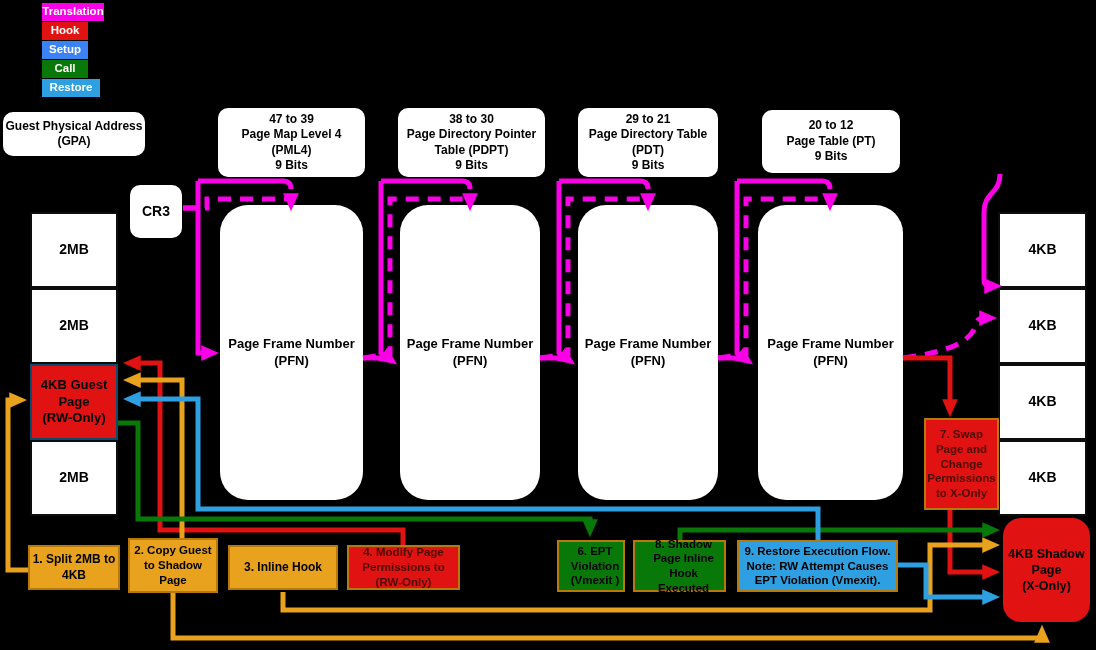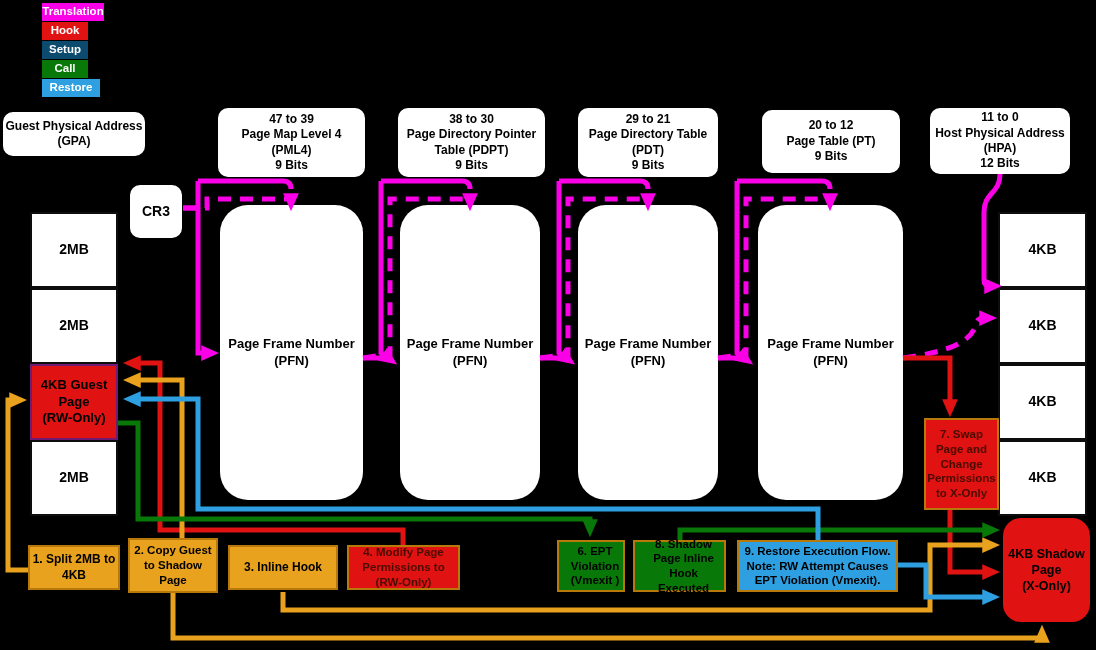--- a/index.html
+++ b/index.html
@@ -9,21 +9,21 @@
   }
   .box{
     position:absolute;box-sizing:border-box;
     display:flex;align-items:center;justify-content:center;
     text-align:center;white-space:pre-line;color:#000;line-height:1.28;
   }
   .white-box{background:#fff;border-radius:10px;}
   .pfn{background:#fff;border-radius:28px;font-size:13px;}
   .hdr{font-size:12px;}
   .col-row{background:#fff;border:2px solid #0d0d0d;border-radius:0;font-size:14px;}
-  .guest-page{background:#E01212;border:2px solid #701a75;font-size:13px;}
+  .guest-page{background:#E01212;border:2px solid #0c4a6e;font-size:13px;}
   .step{border:2px solid #B8790B;font-size:12px;}
   .step-orange{background:#E9A21E;}
   .step-red{background:#E01212;color:#4a0c00;}
   .step-green{background:#087808;padding-left:8px;}
   .step-blue{background:#2E9FE0;}
   .swap-box{background:#E01212;border:2px solid #B8790B;color:#4a0c00;font-size:11.5px;}
   .shadow-page{background:#E01212;border-radius:18px;font-size:12.5px;}
   .legend-item{position:absolute;left:42px;height:18px;display:flex;align-items:center;justify-content:center;
     color:#fff;font-size:11.5px;line-height:1;}
   .ept-title{font-size:13.5px;border-radius:12px;}
@@ -37,21 +37,21 @@
   .c-green{stroke:#087808;}
   .c-blue{stroke:#2E9FE0;}
 </style>
 </head>
 <body>
 
 <div id="canvas">
 
   <div class="legend-item" style="top: 3px; width: 62px; background: rgb(250, 0, 230);">Translation</div>
   <div class="legend-item" style="top: 22px; width: 46px; background: rgb(224, 18, 18);">Hook</div>
-  <div class="legend-item" style="top: 41px; width: 46px; background: #0c4a6e;">Setup</div>
+  <div class="legend-item" style="top: 41px; width: 46px; background: #3b82f6;">Setup</div>
   <div class="legend-item" style="top: 60px; width: 46px; background: rgb(8, 120, 8);">Call</div>
   <div class="legend-item" style="top: 79px; width: 58px; background: rgb(46, 159, 224);">Restore</div>
 
 
   <div class="box white-box hdr" style="left:3px;top:112px;width:142px;height:44px;">Guest Physical Address
 (GPA)</div>
   <div class="box white-box hdr" style="left:218px;top:108px;width:147px;height:69px;">47 to 39
 Page Map Level 4
 (PML4)
 9 Bits</div>
@@ -59,24 +59,20 @@
 Page Directory Pointer
 Table (PDPT)
 9 Bits</div>
   <div class="box white-box hdr" style="left:578px;top:108px;width:140px;height:69px;">29 to 21
 Page Directory Table
 (PDT)
 9 Bits</div>
   <div class="box white-box hdr" style="left:762px;top:110px;width:138px;height:63px;">20 to 12
 Page Table (PT)
 9 Bits</div>
-  <div class="box white-box hdr" style="left:930px;top:108px;width:140px;height:66px;">11 to 0
-Host Physical Address
-(HPA)
-12 Bits</div>
 
   <div class="box white-box cr3" style="left:130px;top:185px;width:52px;height:53px;">CR3</div>
 
   <div class="box col-row" style="left:30px;top:212px;width:88px;height:76px;">2MB</div>
   <div class="box col-row" style="left:30px;top:288px;width:88px;height:76px;">2MB</div>
   <div class="box guest-page" style="left:30px;top:364px;width:88px;height:76px;">4KB Guest
 Page
 (RW-Only)</div>
   <div class="box col-row" style="left:30px;top:440px;width:88px;height:76px;">2MB</div>
 

